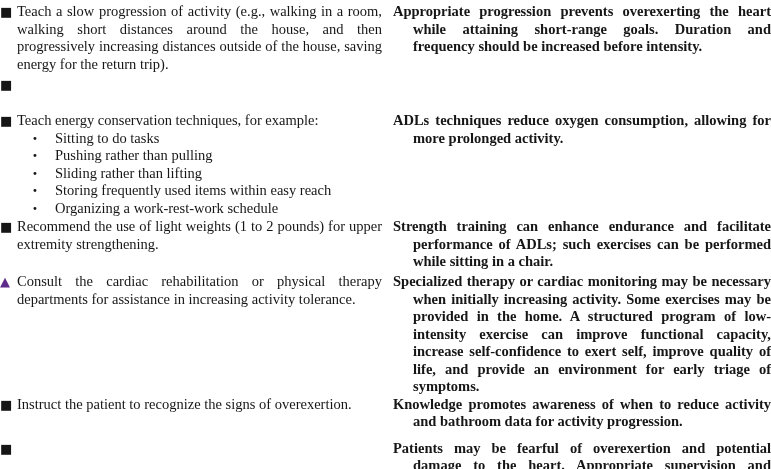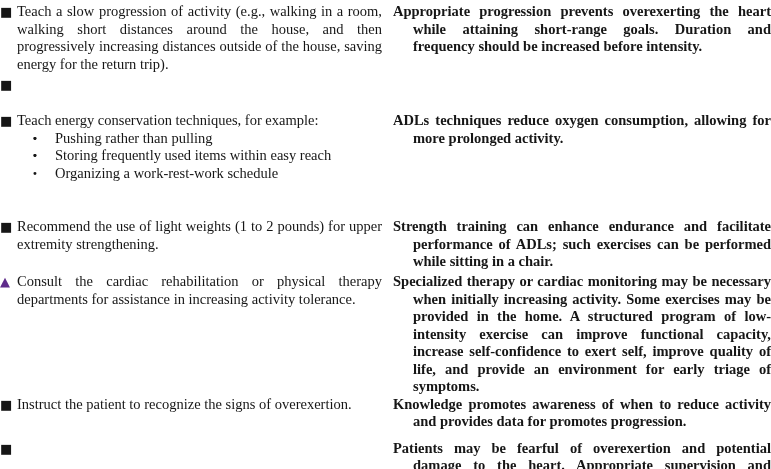--- a/index.html
+++ b/index.html
@@ -86,27 +86,29 @@
     </div>
   </div>
 
   <div class="row row-2">
     <div class="intervention">
       <span class="bullet square" style="color: rgb(22, 22, 22);">■</span>
       <span>Teach energy conservation techniques, for example:</span>
       <div class="sub-list">
         <div class="sub-item">
           <span class="dot" style="color: rgb(22, 22, 22);">•</span>
+          <span>Sitting to do tasks</span>
         </div>
         <div class="sub-item">
           <span class="dot" style="color: rgb(22, 22, 22);">•</span>
           <span>Pushing rather than pulling</span>
         </div>
         <div class="sub-item">
           <span class="dot" style="color: rgb(22, 22, 22);">•</span>
+          <span>Sliding rather than lifting</span>
         </div>
         <div class="sub-item">
           <span class="dot" style="color: rgb(22, 22, 22);">•</span>
           <span>Storing frequently used items within easy reach</span>
         </div>
         <div class="sub-item">
           <span class="dot" style="color: rgb(22, 22, 22);">•</span>
           <span>Organizing a work-rest-work schedule</span>
         </div>
       </div>
@@ -135,21 +137,21 @@
       <span>Specialized therapy or cardiac monitoring may be necessary when initially increasing activity. Some exercises may be provided in the home. A structured program of low-intensity exercise can improve functional capacity, increase self-confidence to exert self, improve quality of life, and provide an environment for early triage of symptoms.</span>
     </div>
   </div>
 
   <div class="row row-5">
     <div class="intervention">
       <span class="bullet square" style="color: rgb(22, 22, 22);">■</span>
       <span>Instruct the patient to recognize the signs of overexertion.</span>
     </div>
     <div class="rationale">
-      <span>Knowledge promotes awareness of when to reduce activity and provides data for promotes progression.</span>
+      <span>Knowledge promotes awareness of when to reduce activity and bathroom data for activity progression.</span>
     </div>
   </div>
 
   <div class="row row-6">
     <div class="intervention">
       <span class="bullet square" style="color: rgb(22, 22, 22);">■</span>
     </div>
     <div class="rationale">
       <span>Patients may be fearful of overexertion and potential damage to the heart. Appropriate supervision and support during activity progression can enhance confidence.</span>
     </div>

